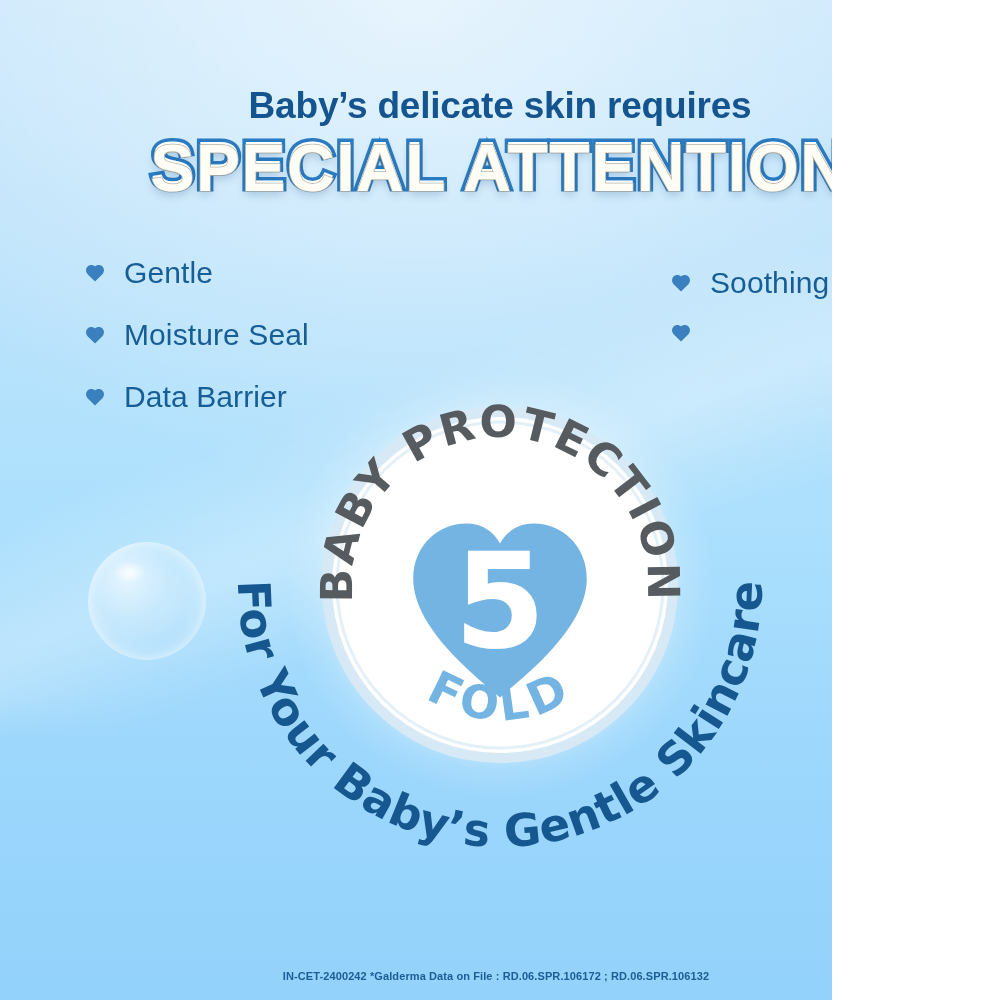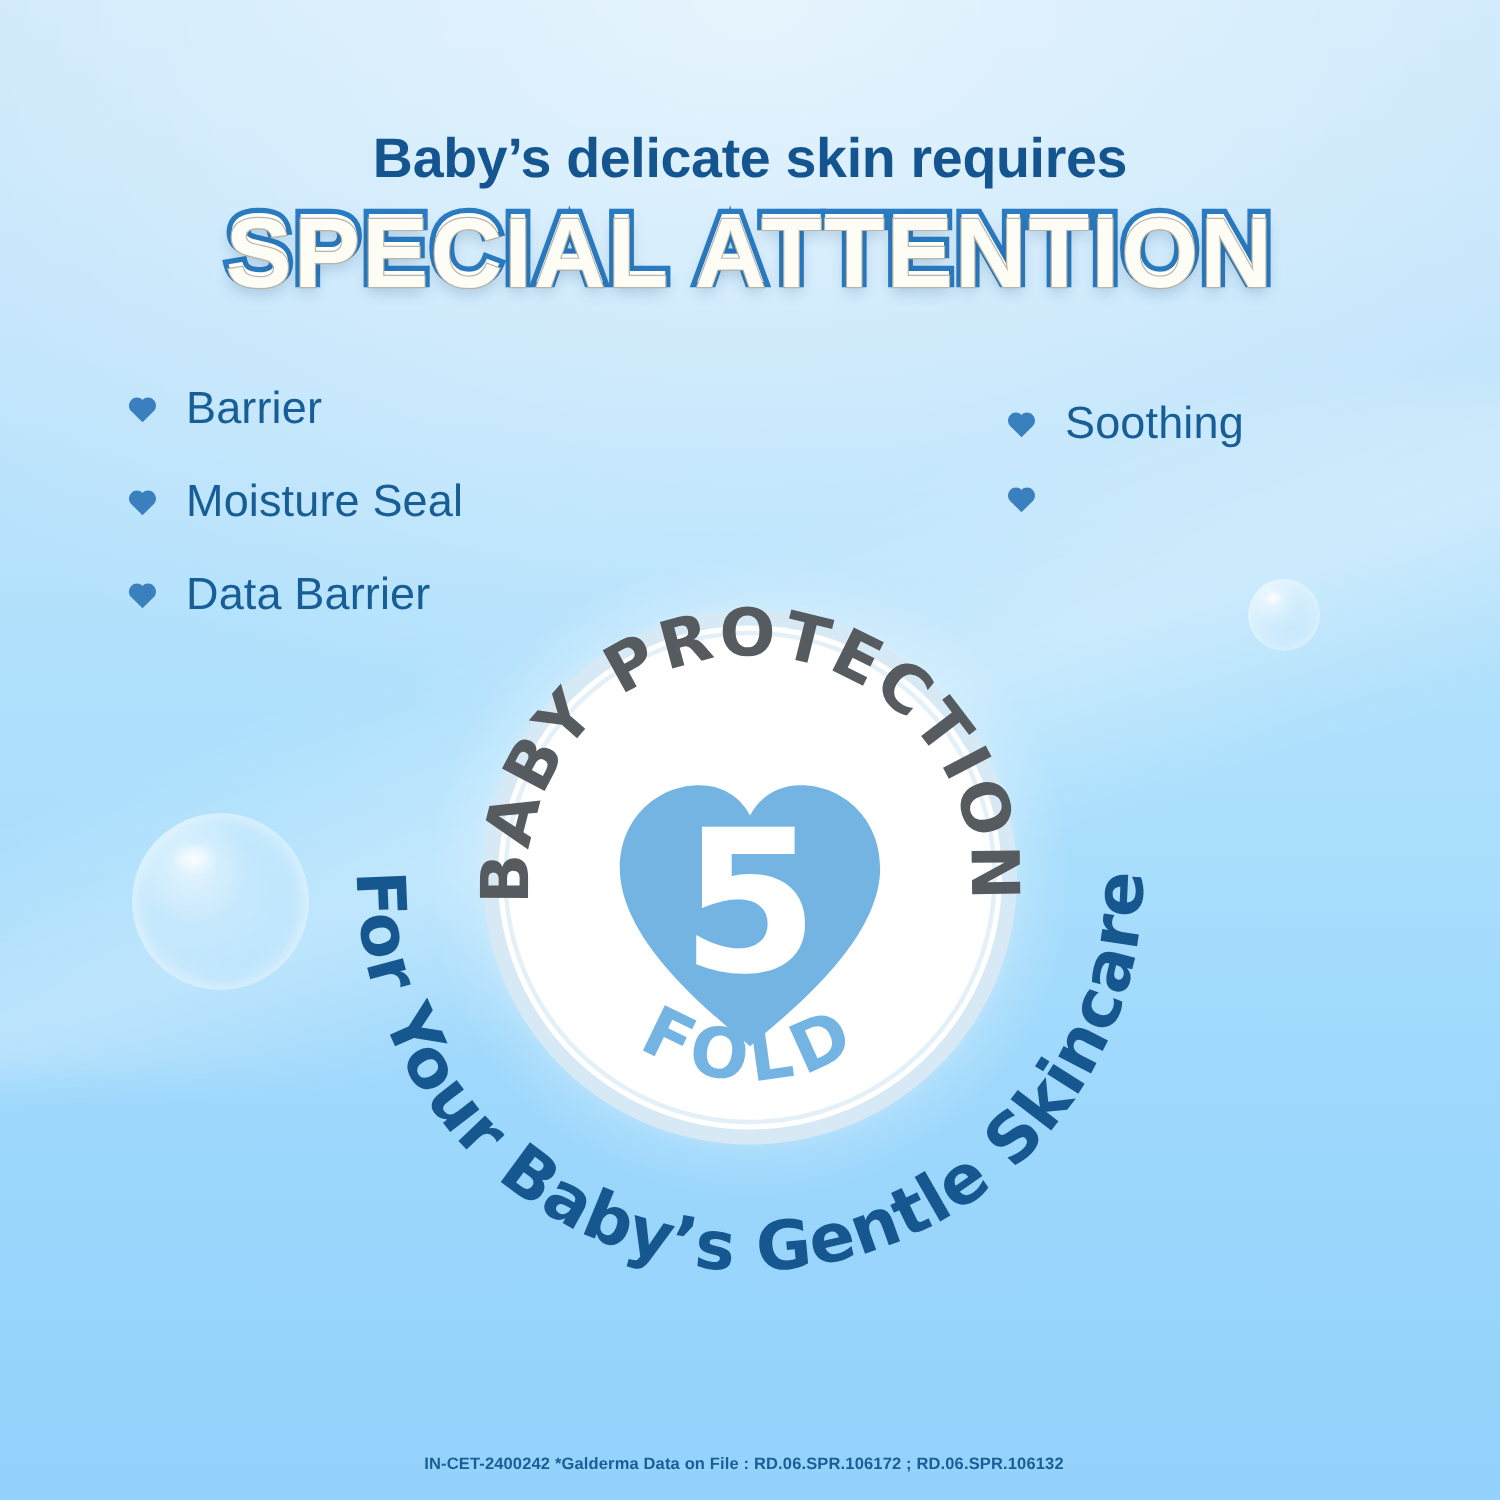--- a/index.html
+++ b/index.html
@@ -8,21 +8,21 @@
   }
   body {
     width: 1000px;
     height: 1000px;
     overflow: hidden;
     font-family: "Liberation Sans", sans-serif;
   }
 
   #poster {
     position: relative;
-    width: 1000px;
+    width: 832px;
     height: 1000px;
     overflow: hidden;
     background:
       radial-gradient(ellipse 120% 80% at 50% 0%, rgba(255,255,255,0.55) 0%, rgba(255,255,255,0.0) 62%),
       linear-gradient(180deg, #c9e7fb 0%, #bee3fb 22%, #ace0fd 52%, #9bd6fc 78%, #93d2fb 100%);
   }
 
   
   .sheen {
     position: absolute;
@@ -175,21 +175,21 @@
     <div class="subhead">Baby’s delicate skin requires</div>
     <div class="headline">SPECIAL ATTENTION</div>
     <div class="headline-inner">SPECIAL ATTENTION</div>
   </div>
 
   <div class="benefits-left">
     <div class="benefit">
       <svg class="heart-bullet" viewBox="0 0 24 24">
         <path fill="currentColor" d="M12 21.2 3.9 13.3C1.6 11 1.6 7.3 3.9 5c2.2-2.2 5.8-2.2 8.1 0 2.3-2.2 5.9-2.2 8.1 0 2.3 2.3 2.3 6 0 8.3L12 21.2z"></path>
       </svg>
-      <span class="benefit-label">Barrier</span>
+      <span class="benefit-label">Gentle</span>
     </div>
     <div class="benefit">
       <svg class="heart-bullet" viewBox="0 0 24 24">
         <path fill="currentColor" d="M12 21.2 3.9 13.3C1.6 11 1.6 7.3 3.9 5c2.2-2.2 5.8-2.2 8.1 0 2.3-2.2 5.9-2.2 8.1 0 2.3 2.3 2.3 6 0 8.3L12 21.2z"></path>
       </svg>
       <span class="benefit-label">Moisture Seal</span>
     </div>
     <div class="benefit">
       <svg class="heart-bullet" viewBox="0 0 24 24">
         <path fill="currentColor" d="M12 21.2 3.9 13.3C1.6 11 1.6 7.3 3.9 5c2.2-2.2 5.8-2.2 8.1 0 2.3-2.2 5.9-2.2 8.1 0 2.3 2.3 2.3 6 0 8.3L12 21.2z"></path>

